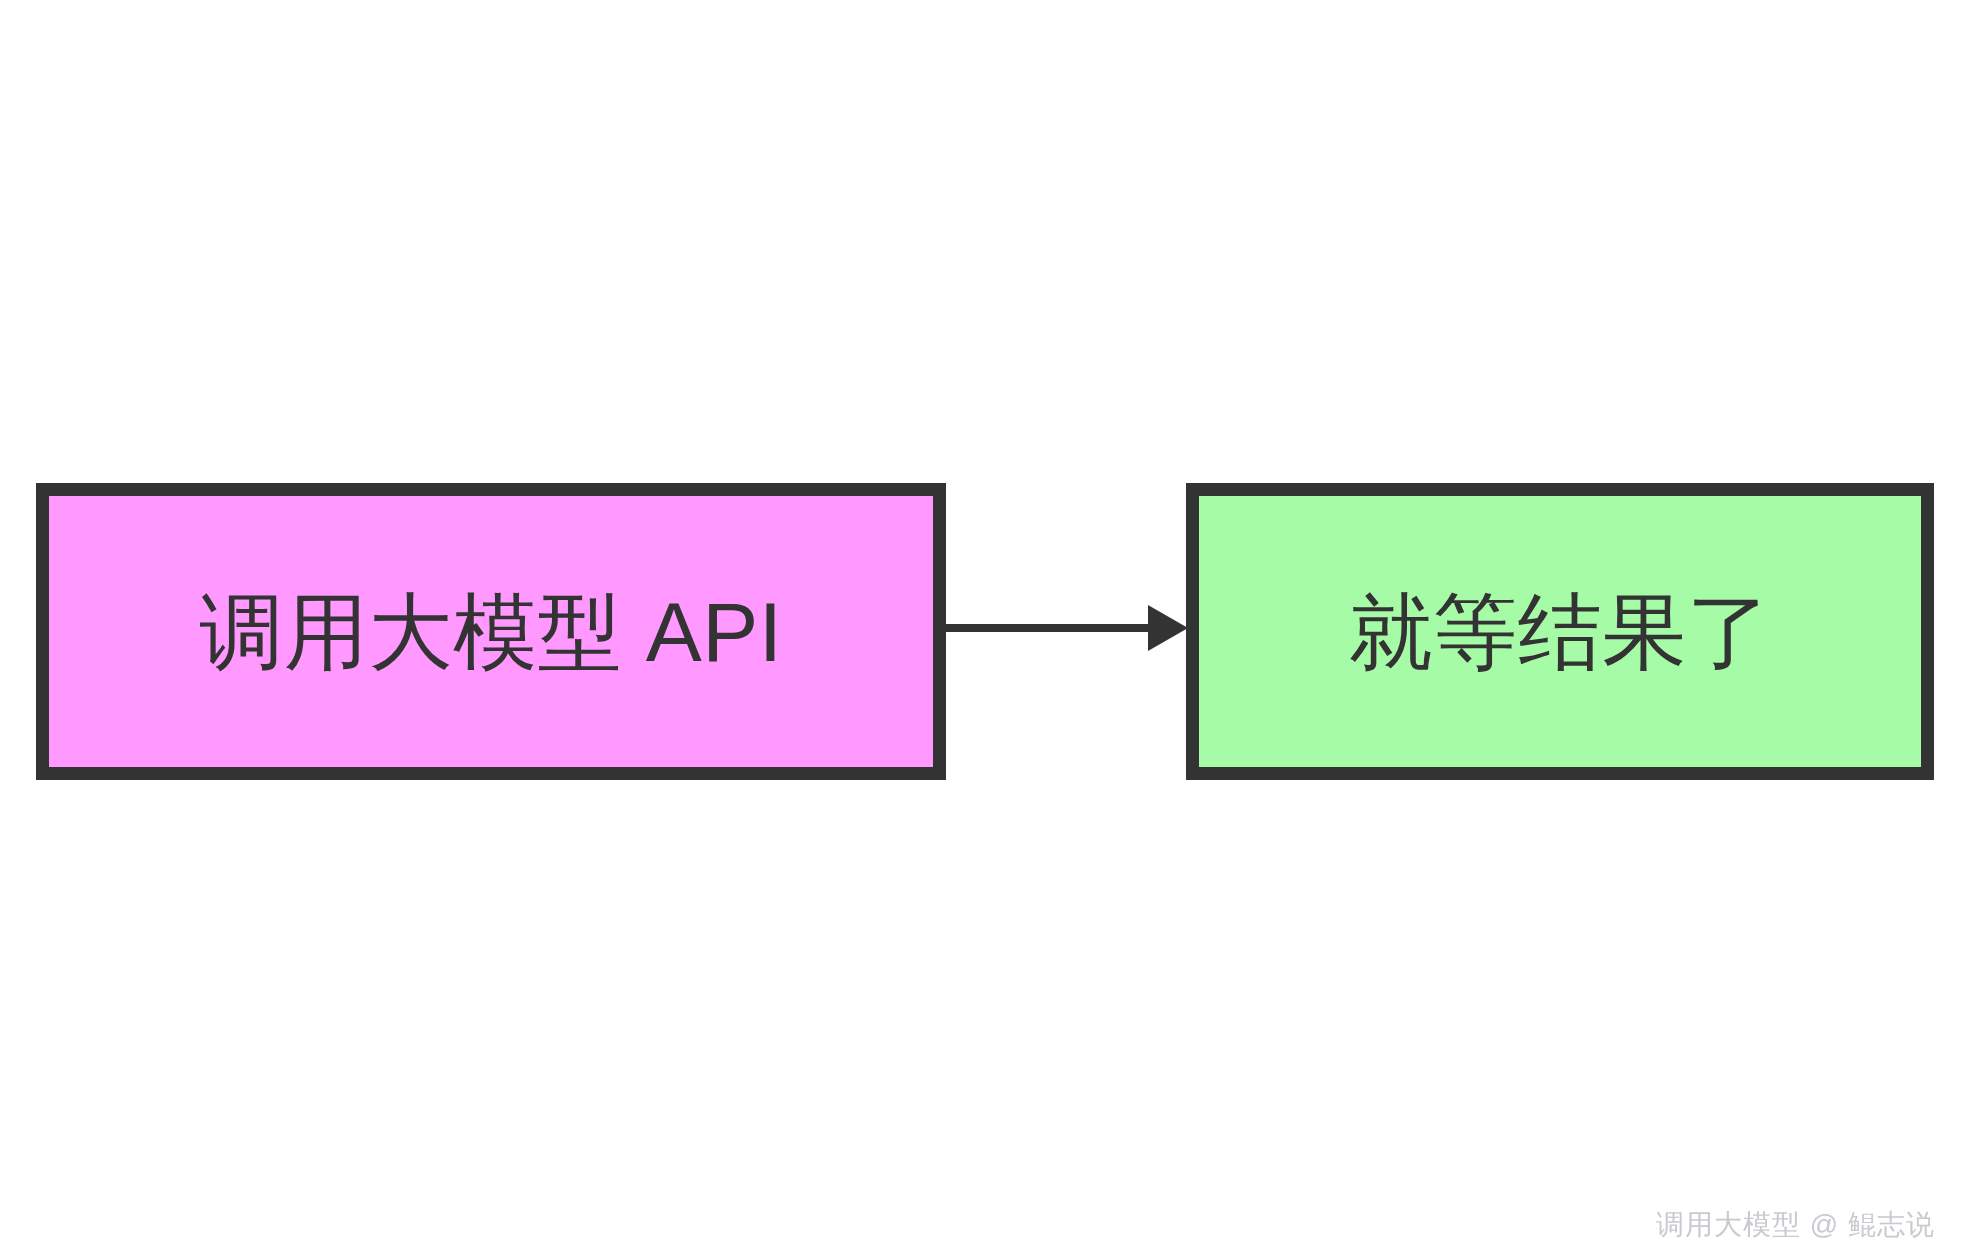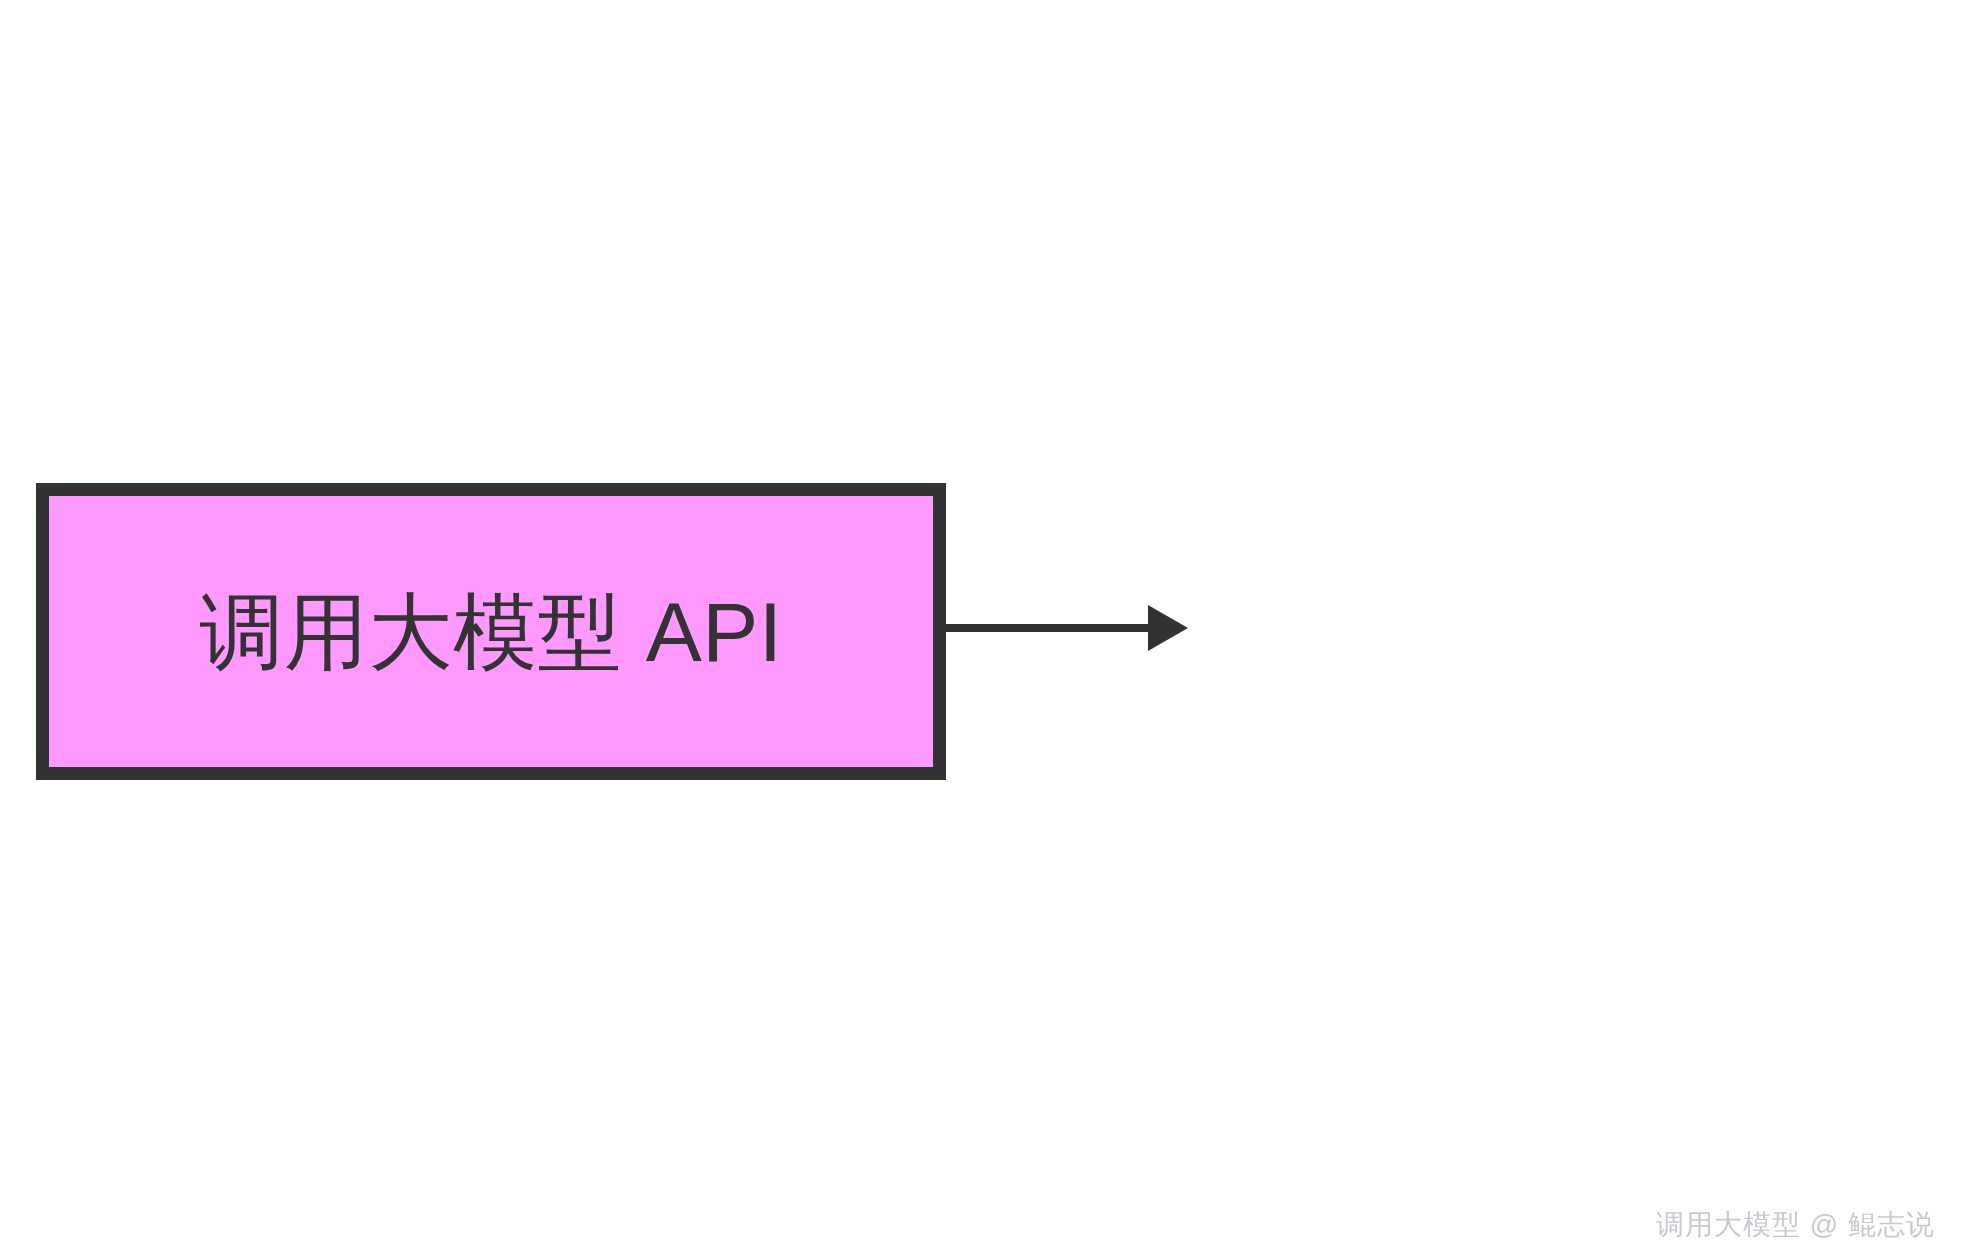--- a/index.html
+++ b/index.html
@@ -88,16 +88,19 @@
     <g>
       <line x1="946" y1="628" x2="1152" y2="628" stroke="#333333" stroke-width="8" stroke-linecap="butt"></line>
       <polygon points="1148,605 1188,628 1148,651" fill="#333333"></polygon>
     </g>
   </svg>
 
   <div id="node-call-api" class="flow-node">
     <span class="node-label">调用大模型 API</span>
   </div>
 
+  <div id="node-wait-result" class="flow-node">
+    <span class="node-label">就等结果了</span>
+  </div>
 
   <div id="watermark">调用大模型 @ 鲲志说</div>
 
 </div>
 
 </body></html>

